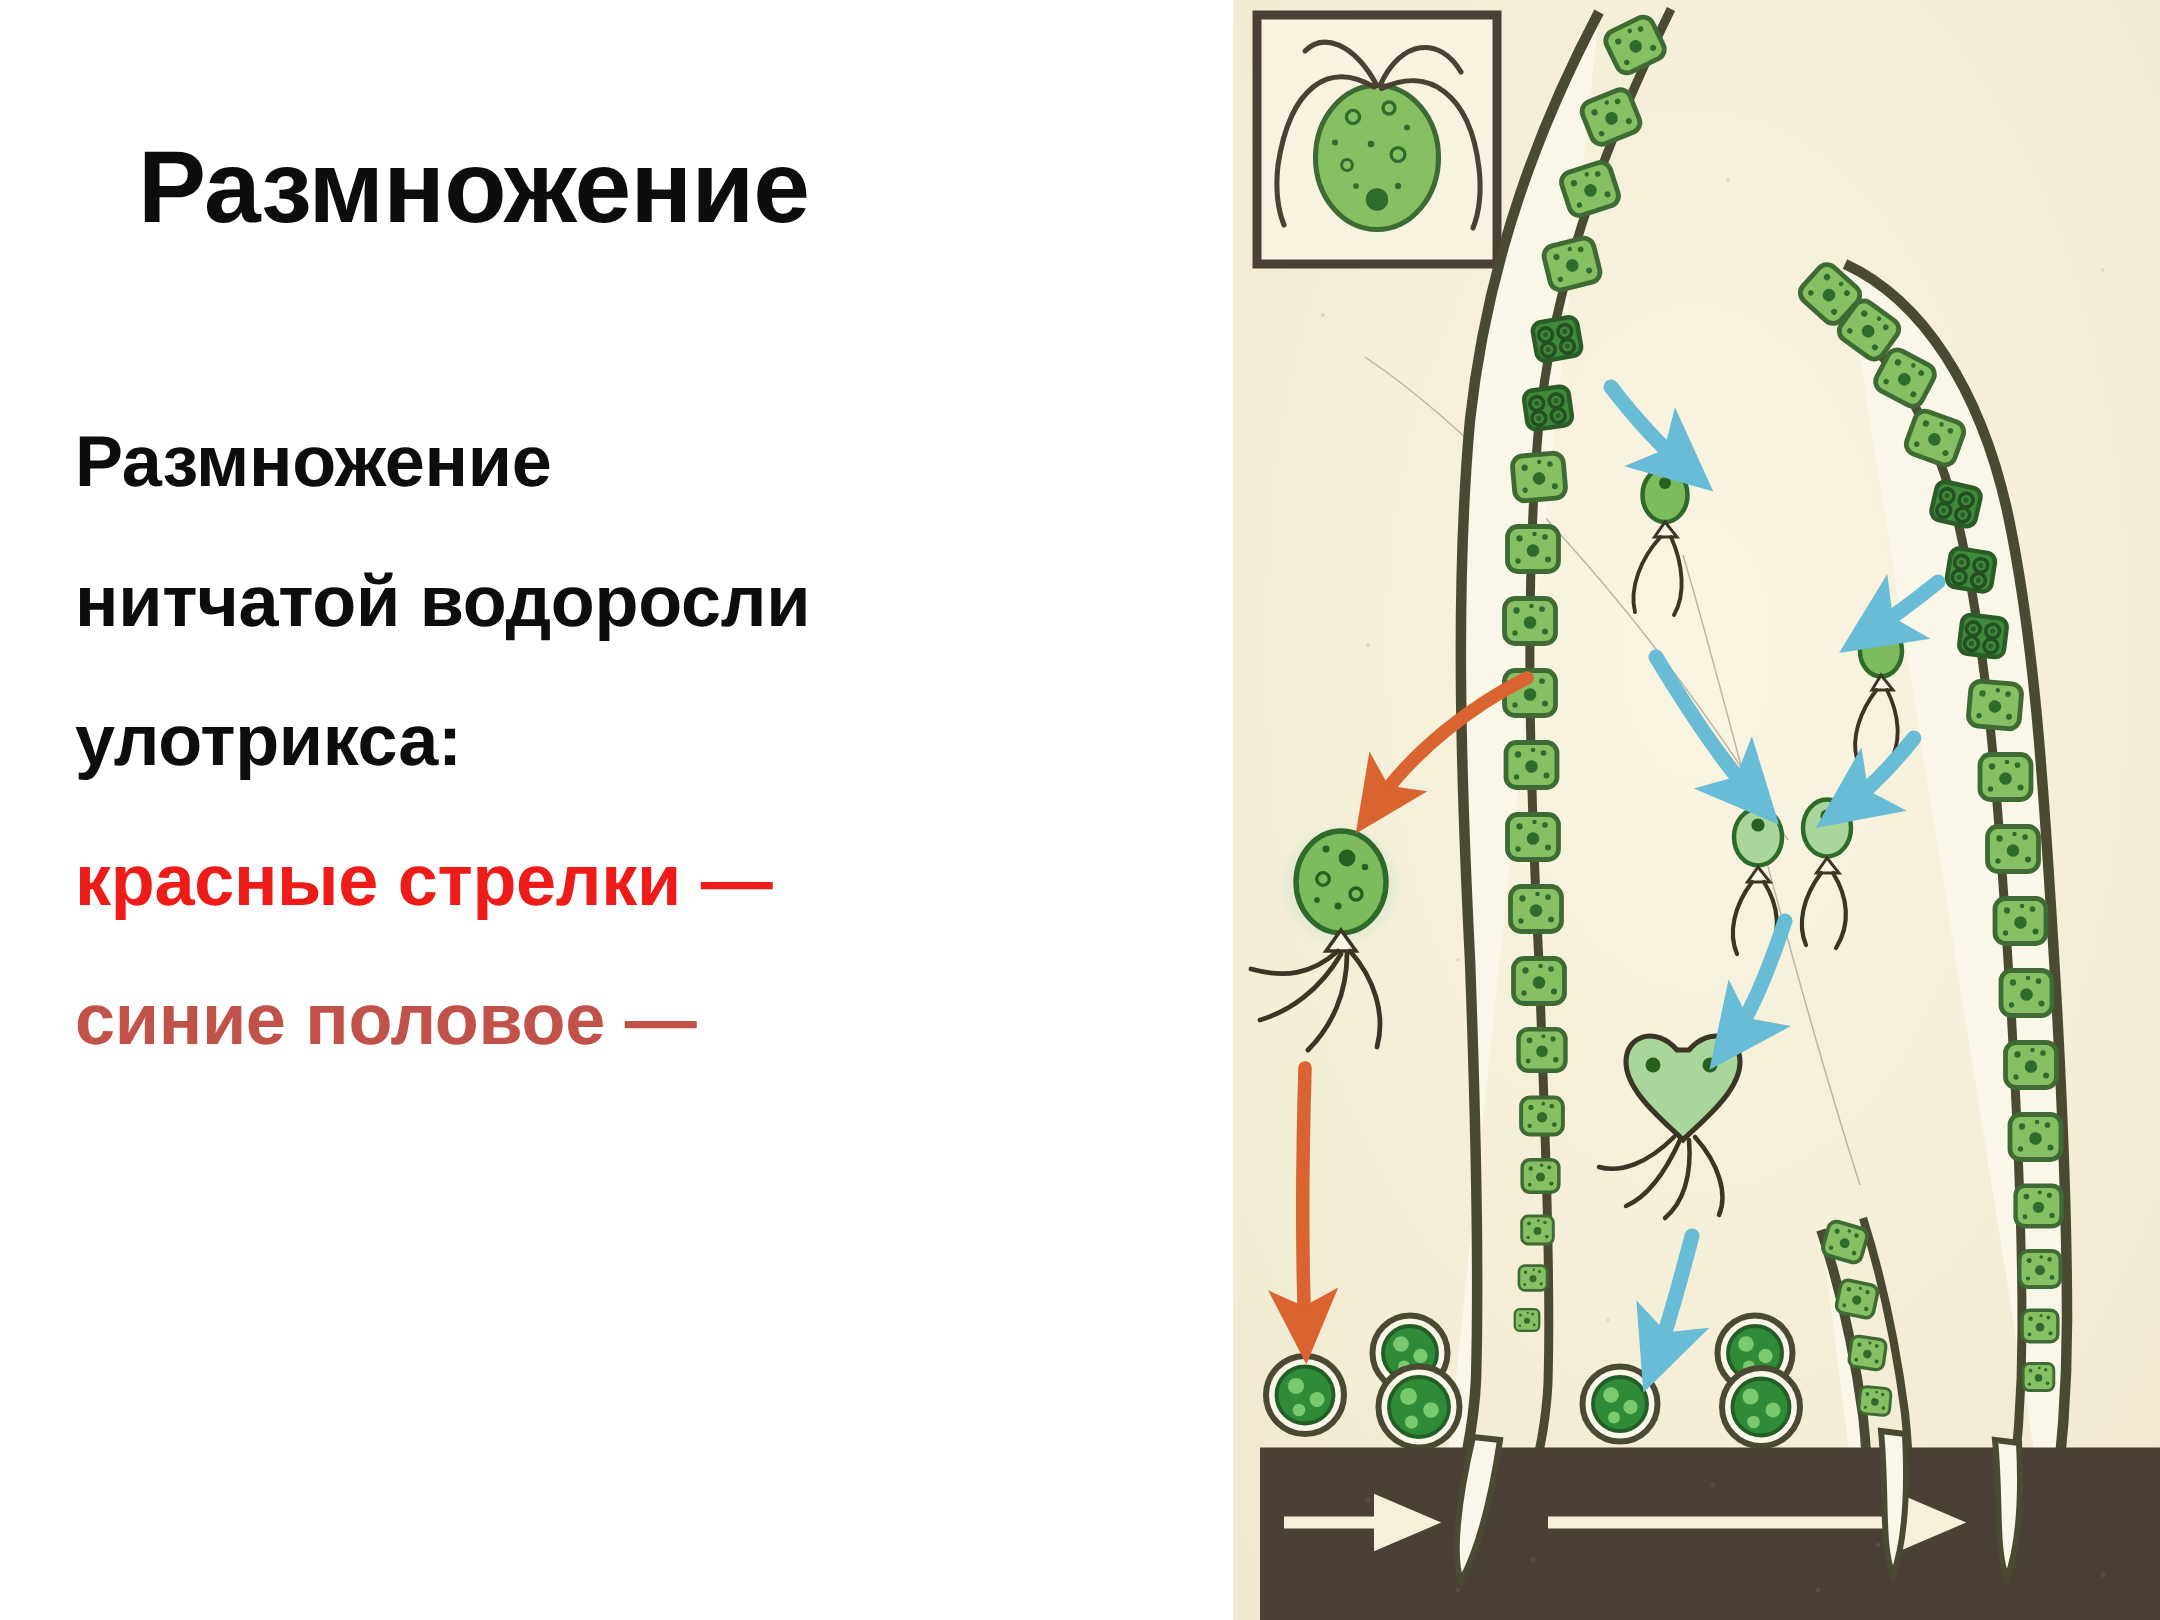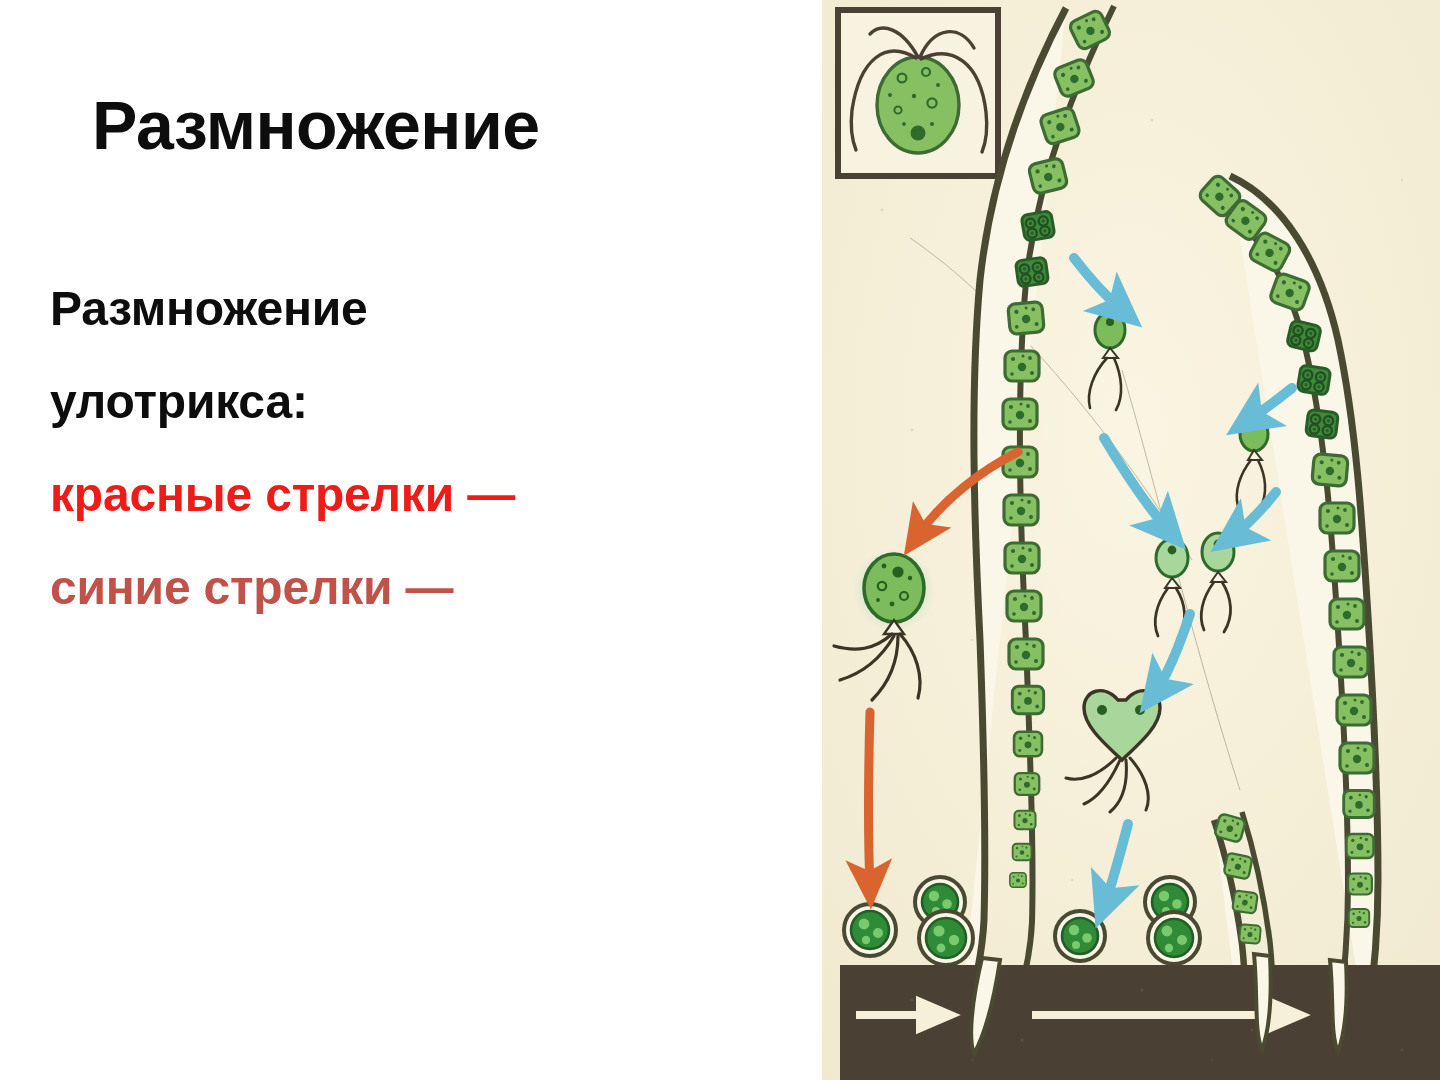--- a/index.html
+++ b/index.html
@@ -38,23 +38,24 @@
 <body>
 
 <div id="slide">
 
   <div id="text-col">
 
     <div id="page-title">Размножение</div>
 
     <div id="body-text">
       <div class="txt-line txt-black">Размножение</div>
+      <div class="txt-line txt-black">нитчатой водоросли</div>
       <div class="txt-line txt-black">улотрикса:</div>
       <div class="txt-line txt-red">красные стрелки —</div>
-      <div class="txt-line txt-brick">синие стрелки —</div>
+      <div class="txt-line txt-brick">синие половое —</div>
     </div>
   </div>
 
   <div id="illustration">
     <svg viewBox="0 0 618 1080" xmlns="http://www.w3.org/2000/svg">
       <defs>
 
         <radialGradient id="grain" cx="50%" cy="40%" r="80%">
           <stop offset="0%" stop-color="#FAF5E2"></stop>
           <stop offset="100%" stop-color="#F0E9CF"></stop>

